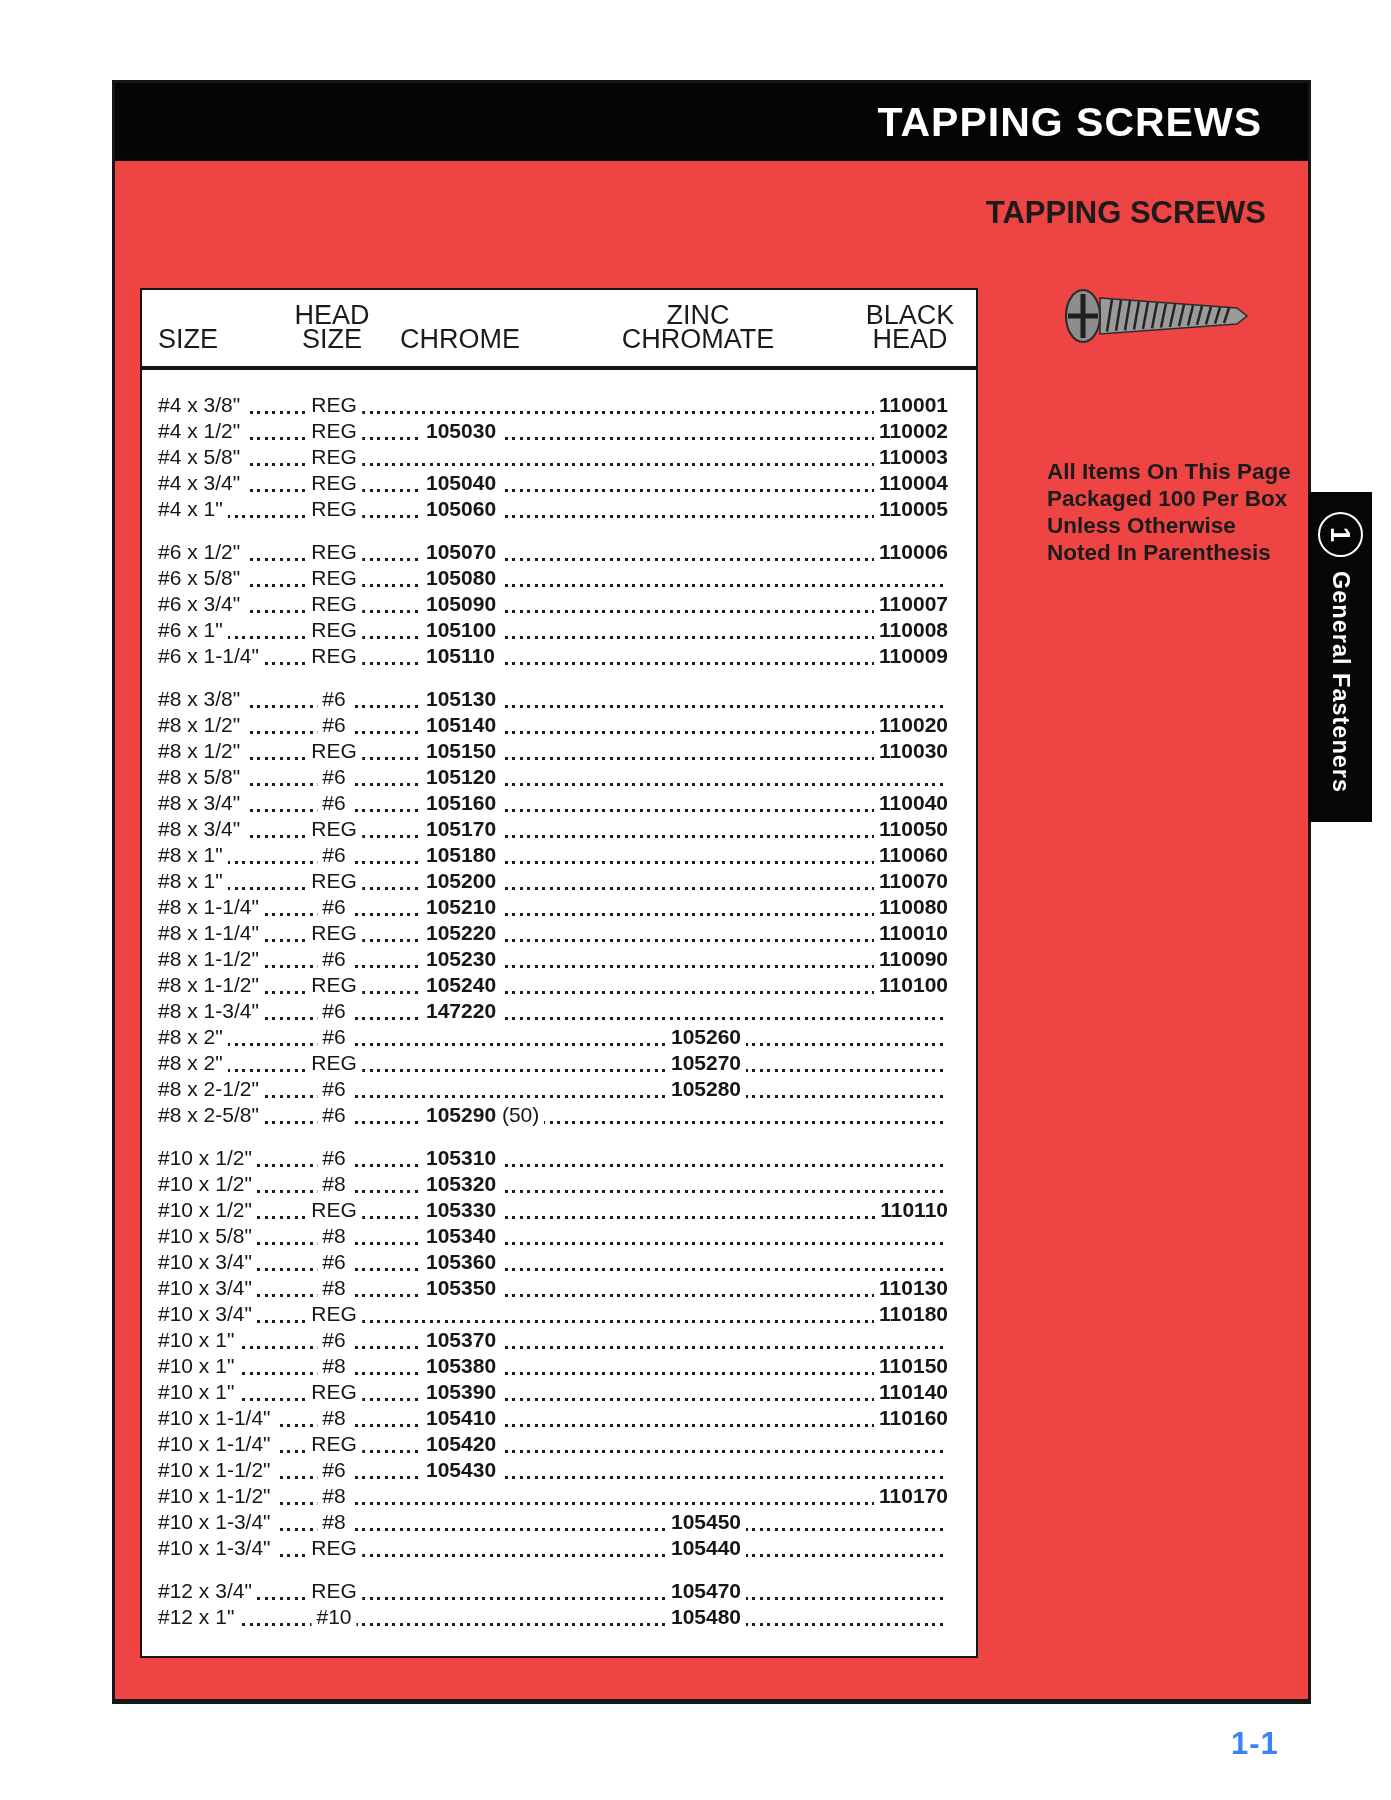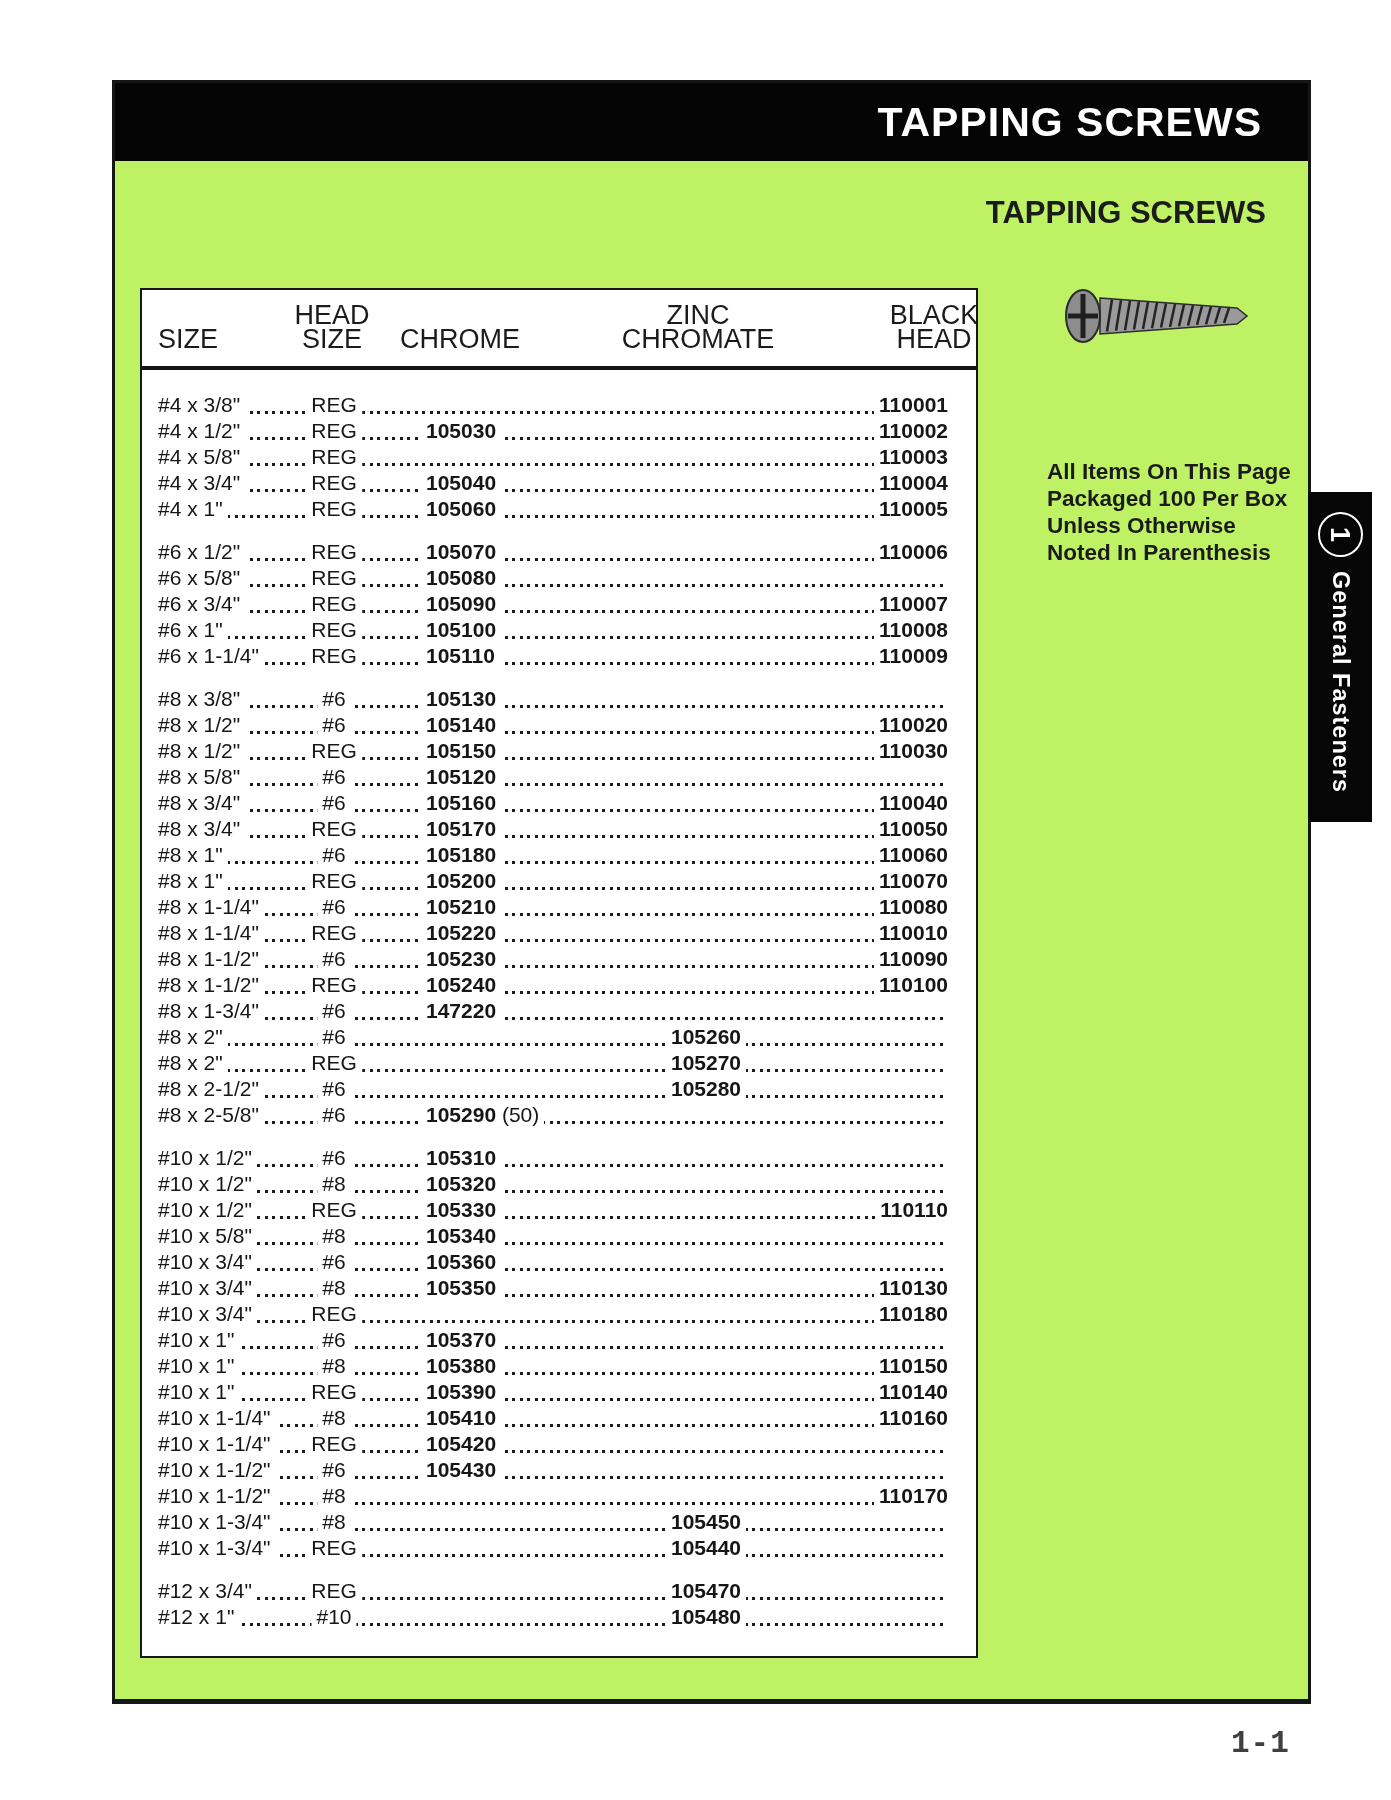--- a/index.html
+++ b/index.html
@@ -1,21 +1,21 @@
 <!DOCTYPE html>
 <html><head>
 <meta charset="utf-8">
 <style>
   html,body{margin:0;padding:0;background:#fff;}
   .page{position:relative;width:1391px;height:1800px;background:#fff;overflow:hidden;
         font-family:"Liberation Sans",sans-serif;color:#161616;}
 
   
   .content-box{position:absolute;left:112px;top:80px;width:1199px;height:1624px;
-               border:3px solid #161616;border-bottom-width:5px;box-sizing:border-box;background:#bef264;}
+               border:3px solid #161616;border-bottom-width:5px;box-sizing:border-box;background:#ef4444;}
 
   
   .banner{position:absolute;left:0;top:0;right:0;height:78px;background:#050505;}
   .banner-title{position:absolute;right:46px;top:0;line-height:78px;color:#fff;
                 font-size:41px;font-weight:bold;letter-spacing:1px;white-space:nowrap;}
 
   
   .section-title{position:absolute;right:42px;top:112px;text-align:right;
                  font-size:31px;line-height:36px;font-weight:bold;color:#1b1b1b;}
 
@@ -27,21 +27,21 @@
         font-weight:bold;color:#1b1b1b;margin-top:9px;}
 
   
   .table-box{position:absolute;left:25px;top:205px;width:838px;height:1370px;
              border:2.5px solid #161616;box-sizing:border-box;background:#fff;}
   .th{position:absolute;font-size:27px;line-height:24px;text-align:center;color:#1b1b1b;white-space:nowrap;}
   .th-size{left:16px;top:37px;text-align:left;}
   .th-head{left:190px;top:13px;transform:translateX(-50%);}
   .th-chrome{left:318px;top:37px;transform:translateX(-50%);}
   .th-zinc{left:556px;top:13px;transform:translateX(-50%);}
-  .th-oxide{left:792px;top:13px;transform:translateX(-50%);}
+  .th-oxide{left:768px;top:13px;transform:translateX(-50%);}
   .th-rule{position:absolute;left:0;right:0;top:76px;height:4px;background:#161616;}
 
   .rows{position:absolute;left:16px;right:28px;top:102px;}
   .row{position:relative;height:26px;font-size:21px;line-height:26px;white-space:nowrap;}
   .row-gap{height:17px;}
   .dots{position:absolute;left:2px;right:2px;bottom:4px;height:3px;
         background-image:repeating-linear-gradient(to right,#1d1d1d 0,#1d1d1d 3px,transparent 3px,transparent 7.5px);}
   .cell{position:absolute;top:0;background:#fff;padding:0 5px;line-height:26px;z-index:1;white-space:nowrap;}
   .c-size{left:-5px;}
   .c-head{left:176px;transform:translateX(-50%);}
@@ -56,21 +56,21 @@
   .tab-circle{width:41px;height:41px;border:2.5px solid #fff;border-radius:50%;
               margin:20px auto 0 auto;display:flex;align-items:center;justify-content:center;}
   .tab-circle span{color:#fff;font-size:27px;font-weight:bold;transform:rotate(90deg);line-height:1;}
   .tab-label{writing-mode:vertical-rl;color:#fff;font-size:23.5px;font-weight:bold;
              letter-spacing:1px;margin:14px auto 0 auto;white-space:nowrap;}
 
   
   .footer{position:absolute;left:112px;top:1712px;width:1199px;text-align:center;
           font-size:24.5px;font-style:italic;color:#1c1c1c;}
   .page-number{position:absolute;left:1231px;top:1726px;font-size:31px;font-weight:bold;
-               letter-spacing:1px;color:#404040;font-family:Liberation Mono, monospace;}
+               letter-spacing:1px;color:#3b82f6;}
 </style>
 </head>
 <body>
 
 <div class="page">
 
   <div class="content-box">
 
     <div class="banner">
       <div class="banner-title">TAPPING SCREWS</div>

